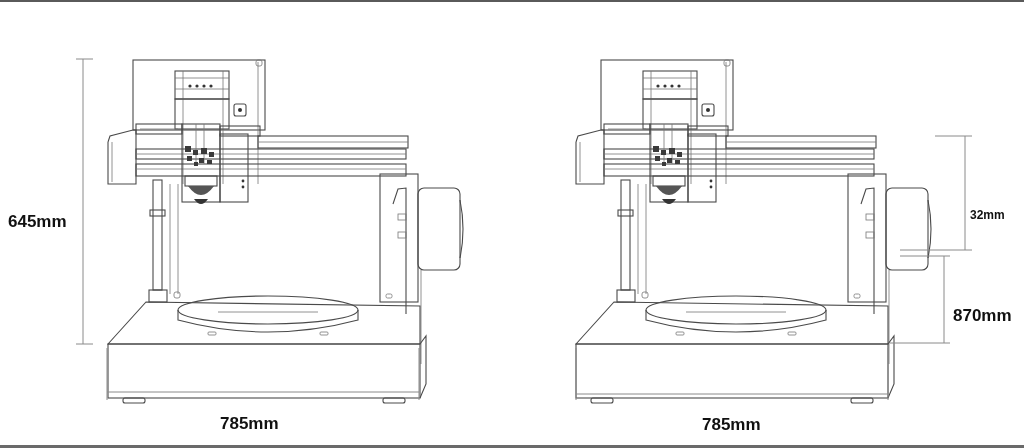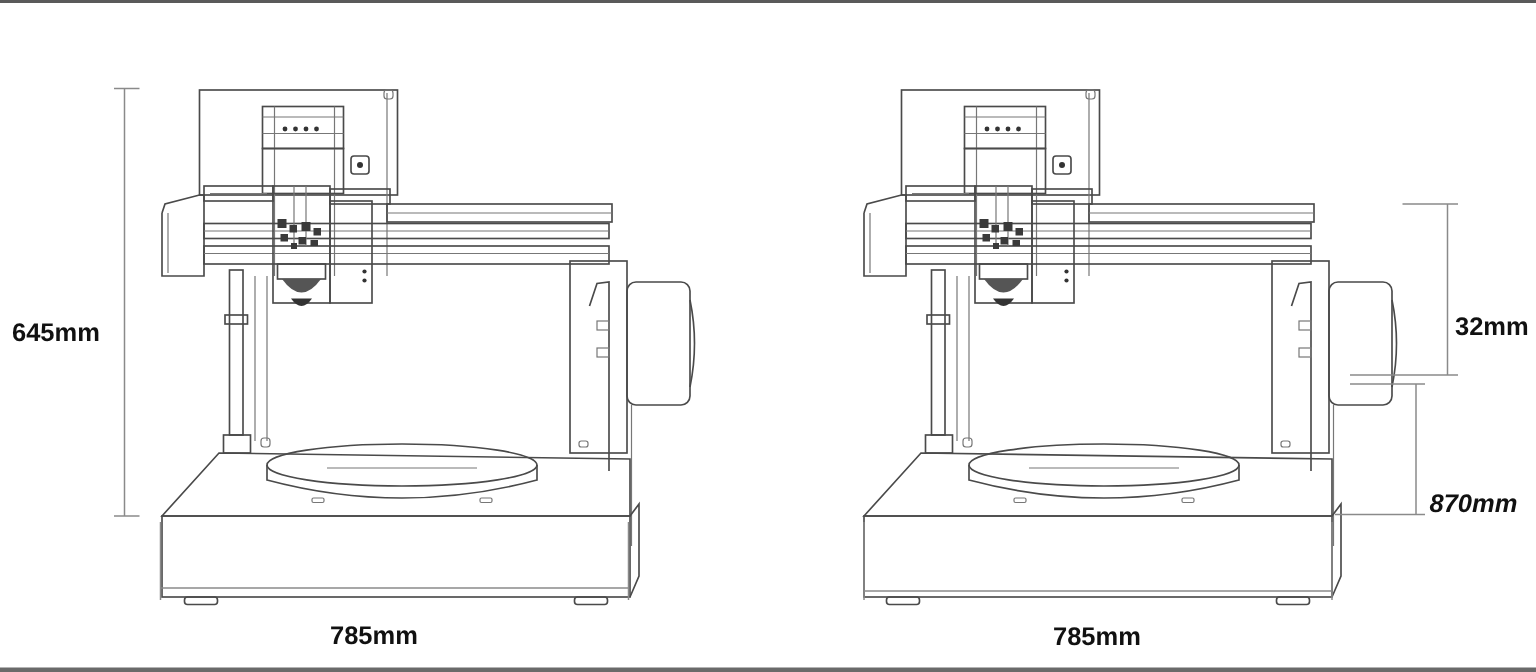--- a/index.html
+++ b/index.html
@@ -2,21 +2,21 @@
 <html><head>
   <meta charset="utf-8">
   <style>
     html, body { margin: 0; padding: 0; background: #ffffff; }
     body { width: 1024px; height: 448px; position: relative; overflow: hidden; font-family: "Liberation Sans", sans-serif; }
     .frame-top { position: absolute; left: 0; top: 0; width: 1024px; height: 2px; background: #5a5a5a; }
     .frame-bottom { position: absolute; left: 0; top: 445px; width: 1024px; height: 3px; background: #6a6a6a; }
     svg.drawing { position: absolute; left: 0; top: 0; width: 1024px; height: 448px; }
     .dim-label { position: absolute; font-weight: bold; color: #111; white-space: nowrap; margin-top: 18px; }
     .lbl-lg { font-size: 17px; }
-    .lbl-sm { font-size: 17px; }
+    .lbl-sm { font-size: 12px; }
     .ln { fill: none; stroke: #4a4a4a; stroke-width: 1.1; }
     .lt { fill: none; stroke: #777; stroke-width: 0.8; }
     .dm { fill: none; stroke: #8a8a8a; stroke-width: 1; }
     .dk { fill: #333; }
   </style>
 </head>
 <body>
 
 <div class="frame-top"></div>
 <div class="frame-bottom"></div>
@@ -142,13 +142,13 @@
     <line class="dm" x1="944" y1="256" x2="944" y2="343"></line>
     <line class="dm" x1="900" y1="256" x2="950" y2="256"></line>
     <line class="dm" x1="890" y1="343" x2="950" y2="343"></line>
   </g>
 </svg>
 
 <div class="dim-label lbl-lg" style="left:8px; top:194px;">645mm</div>
 <div class="dim-label lbl-lg" style="left:220px; top:396px;">785mm</div>
 <div class="dim-label lbl-lg" style="left:702px; top:397px;">785mm</div>
 <div class="dim-label lbl-sm" style="left:970px; top:190px;">32mm</div>
-<div class="dim-label lbl-lg" style="left:953px; top:308px;font-style:italic;">870mm</div>
+<div class="dim-label lbl-lg" style="left:953px; top:288px;">870mm</div>
 
 </body></html>

